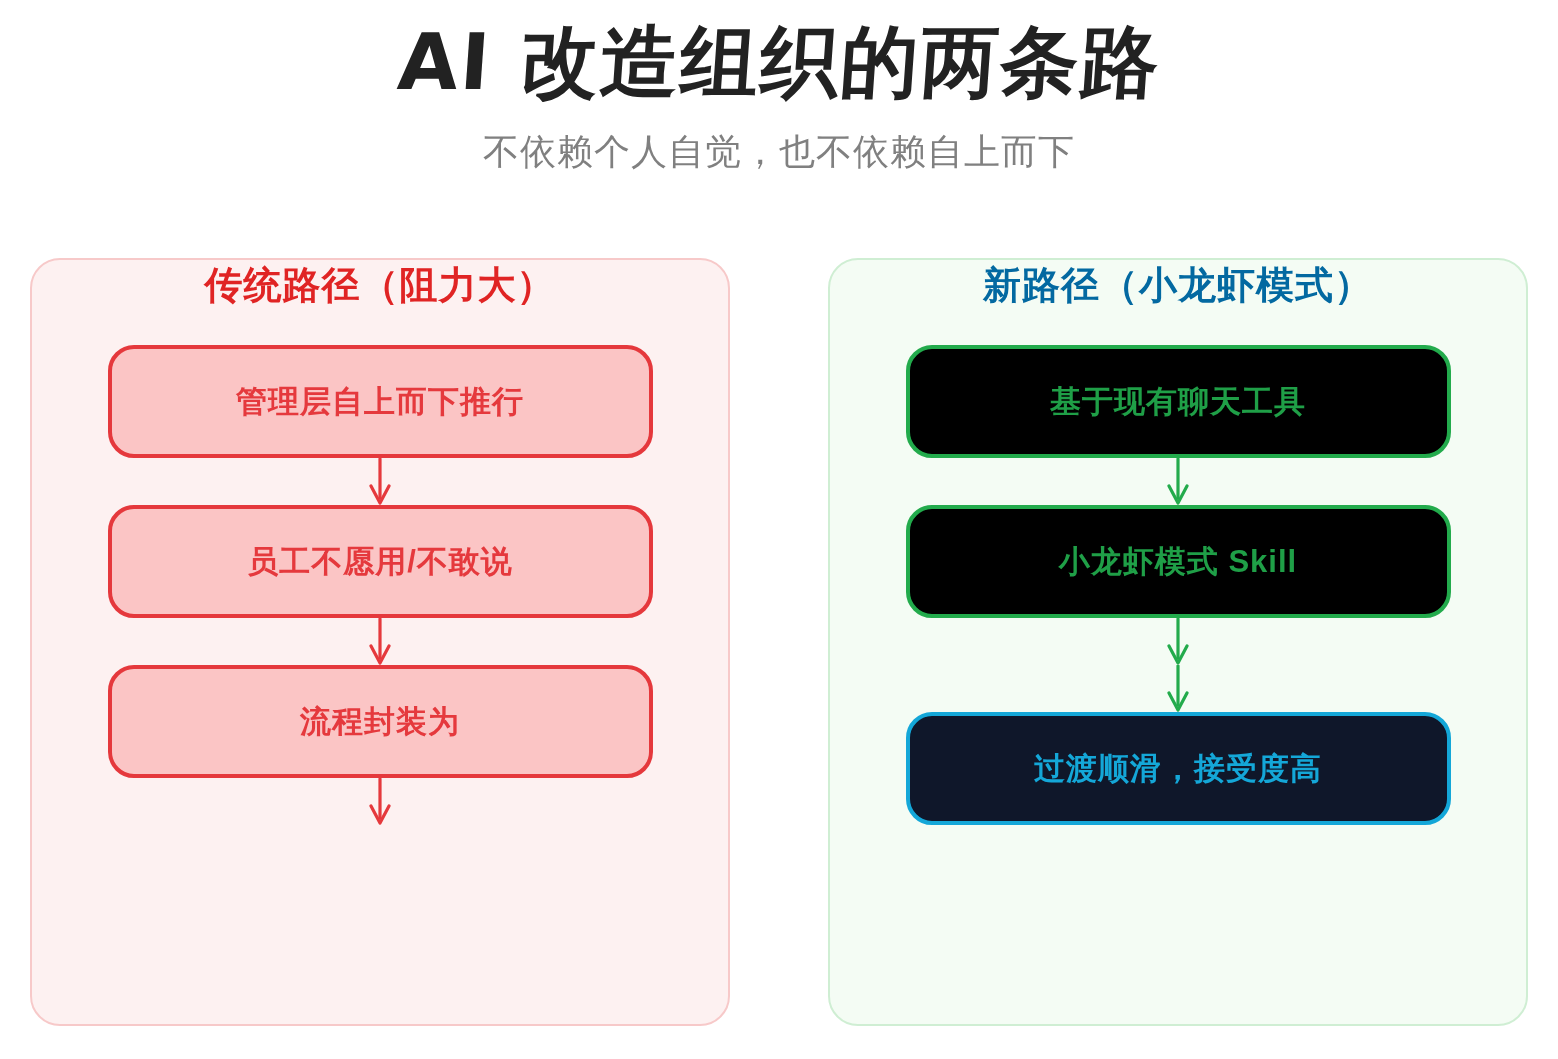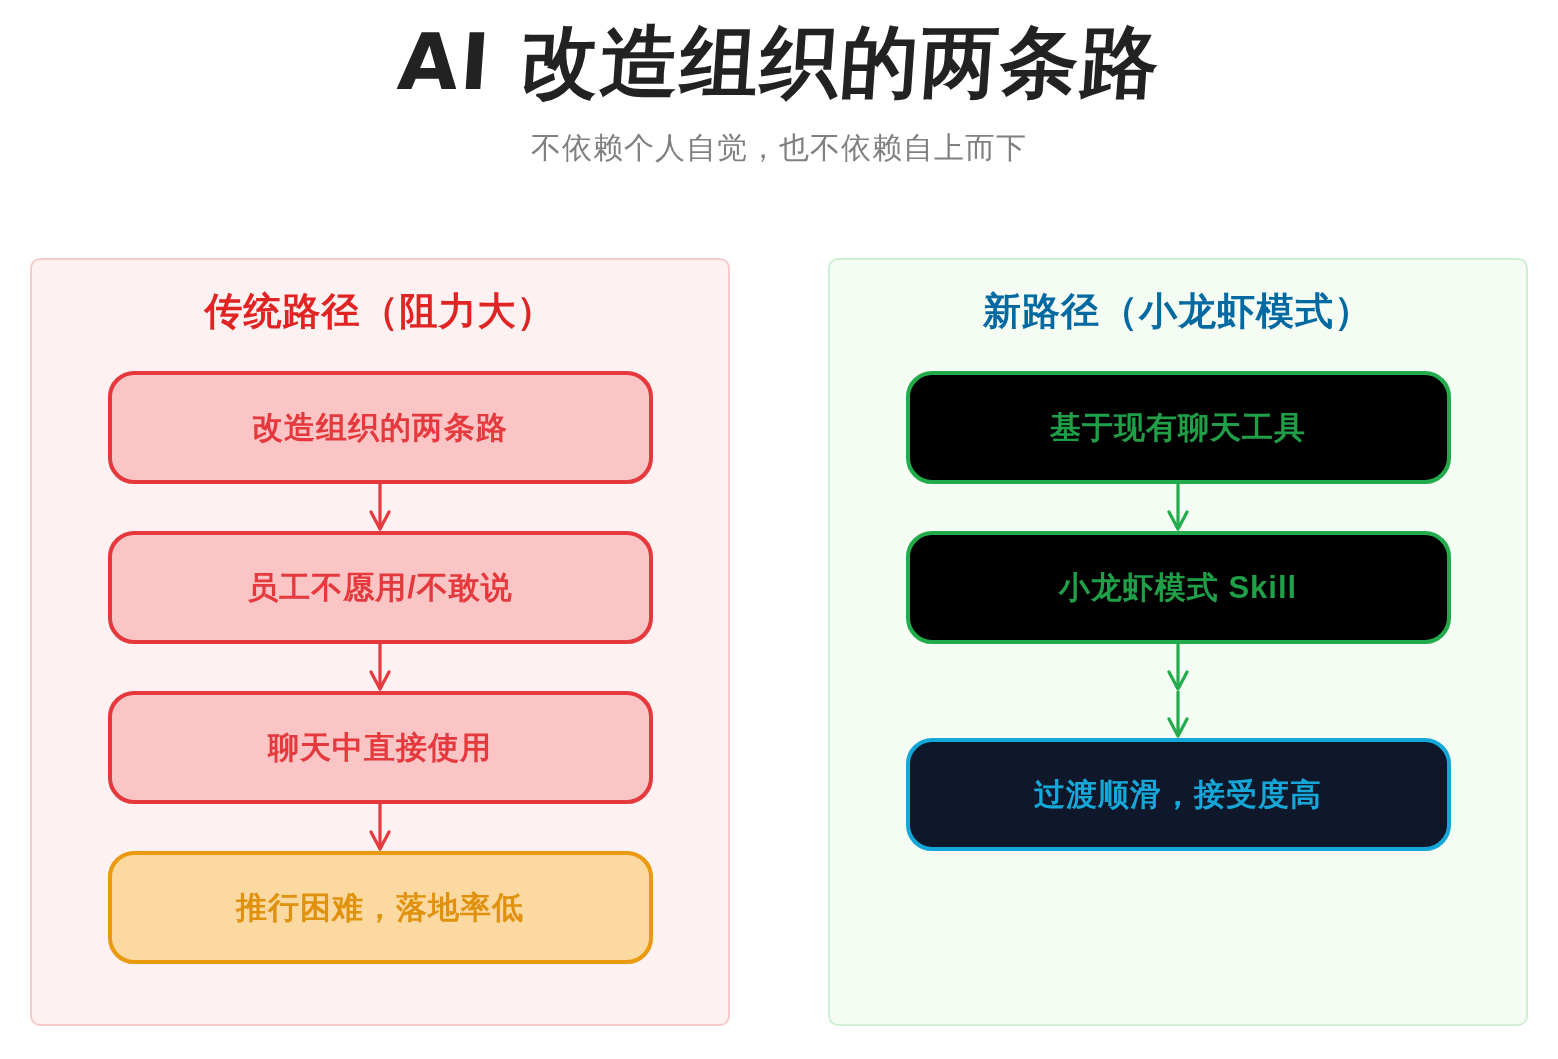--- a/index.html
+++ b/index.html
@@ -27,45 +27,44 @@
     font-size: 78px;
     font-weight: 700;
     color: #222222;
     letter-spacing: 2px;
     line-height: 1.15;
     transform: skewX(-4deg);
     display: inline-block;
   }
   .subtitle {
     margin-top: 20px;
-    font-size: 30px;
+    font-size: 36px;
     color: #808080;
     letter-spacing: 1px;
     font-weight: 400;
   }
 
   
   .panels {
     position: absolute;
     top: 258px;
     left: 0;
     width: 1558px;
     display: flex;
     justify-content: space-between;
     padding: 0 30px;
     box-sizing: border-box;
   }
 
   .panel {
     width: 700px;
     height: 768px;
-    border-radius: 10px;
+    border-radius: 30px;
     box-sizing: border-box;
     position: relative;
-    padding-top: 26px;
   }
   .panel-left {
     background: #fdf1f1;
     border: 2.5px solid #f7c9c9;
   }
   .panel-right {
     background: #f4fcf4;
     border: 2.5px solid #cfeed3;
   }
 
@@ -159,49 +158,46 @@
   <div class="subtitle">不依赖个人自觉，也不依赖自上而下</div>
 </div>
 
 <div class="panels">
 
   <section class="panel panel-left">
     <div class="panel-title red">传统路径（阻力大）</div>
     <div class="flow">
 
       <div class="node node-red">
-        <span class="node-label">改造组织的两条路</span>
+        <span class="node-label">管理层自上而下推行</span>
       </div>
 
       <svg class="arrow" viewBox="0 0 30 47" aria-hidden="true">
         <path d="M15 1 L15 40" stroke="#e5393d" stroke-width="3.2" fill="none" stroke-linecap="round"></path>
         <path d="M6 28 L15 45 L24 28" stroke="#e5393d" stroke-width="3.2" fill="none" stroke-linecap="round" stroke-linejoin="round"></path>
       </svg>
 
       <div class="node node-red">
         <span class="node-label">员工不愿用/不敢说</span>
       </div>
 
       <svg class="arrow" viewBox="0 0 30 47" aria-hidden="true">
         <path d="M15 1 L15 40" stroke="#e5393d" stroke-width="3.2" fill="none" stroke-linecap="round"></path>
         <path d="M6 28 L15 45 L24 28" stroke="#e5393d" stroke-width="3.2" fill="none" stroke-linecap="round" stroke-linejoin="round"></path>
       </svg>
 
       <div class="node node-red">
-        <span class="node-label">聊天中直接使用</span>
+        <span class="node-label">流程封装为</span>
       </div>
 
       <svg class="arrow" viewBox="0 0 30 47" aria-hidden="true">
         <path d="M15 1 L15 40" stroke="#e5393d" stroke-width="3.2" fill="none" stroke-linecap="round"></path>
         <path d="M6 28 L15 45 L24 28" stroke="#e5393d" stroke-width="3.2" fill="none" stroke-linecap="round" stroke-linejoin="round"></path>
       </svg>
 
-      <div class="node node-orange">
-        <span class="node-label">推行困难，落地率低</span>
-      </div>
 
     </div>
   </section>
 
   <section class="panel panel-right">
     <div class="panel-title green">新路径（小龙虾模式）</div>
     <div class="flow">
 
       <div class="node node-green">
         <span class="node-label">基于现有聊天工具</span>

